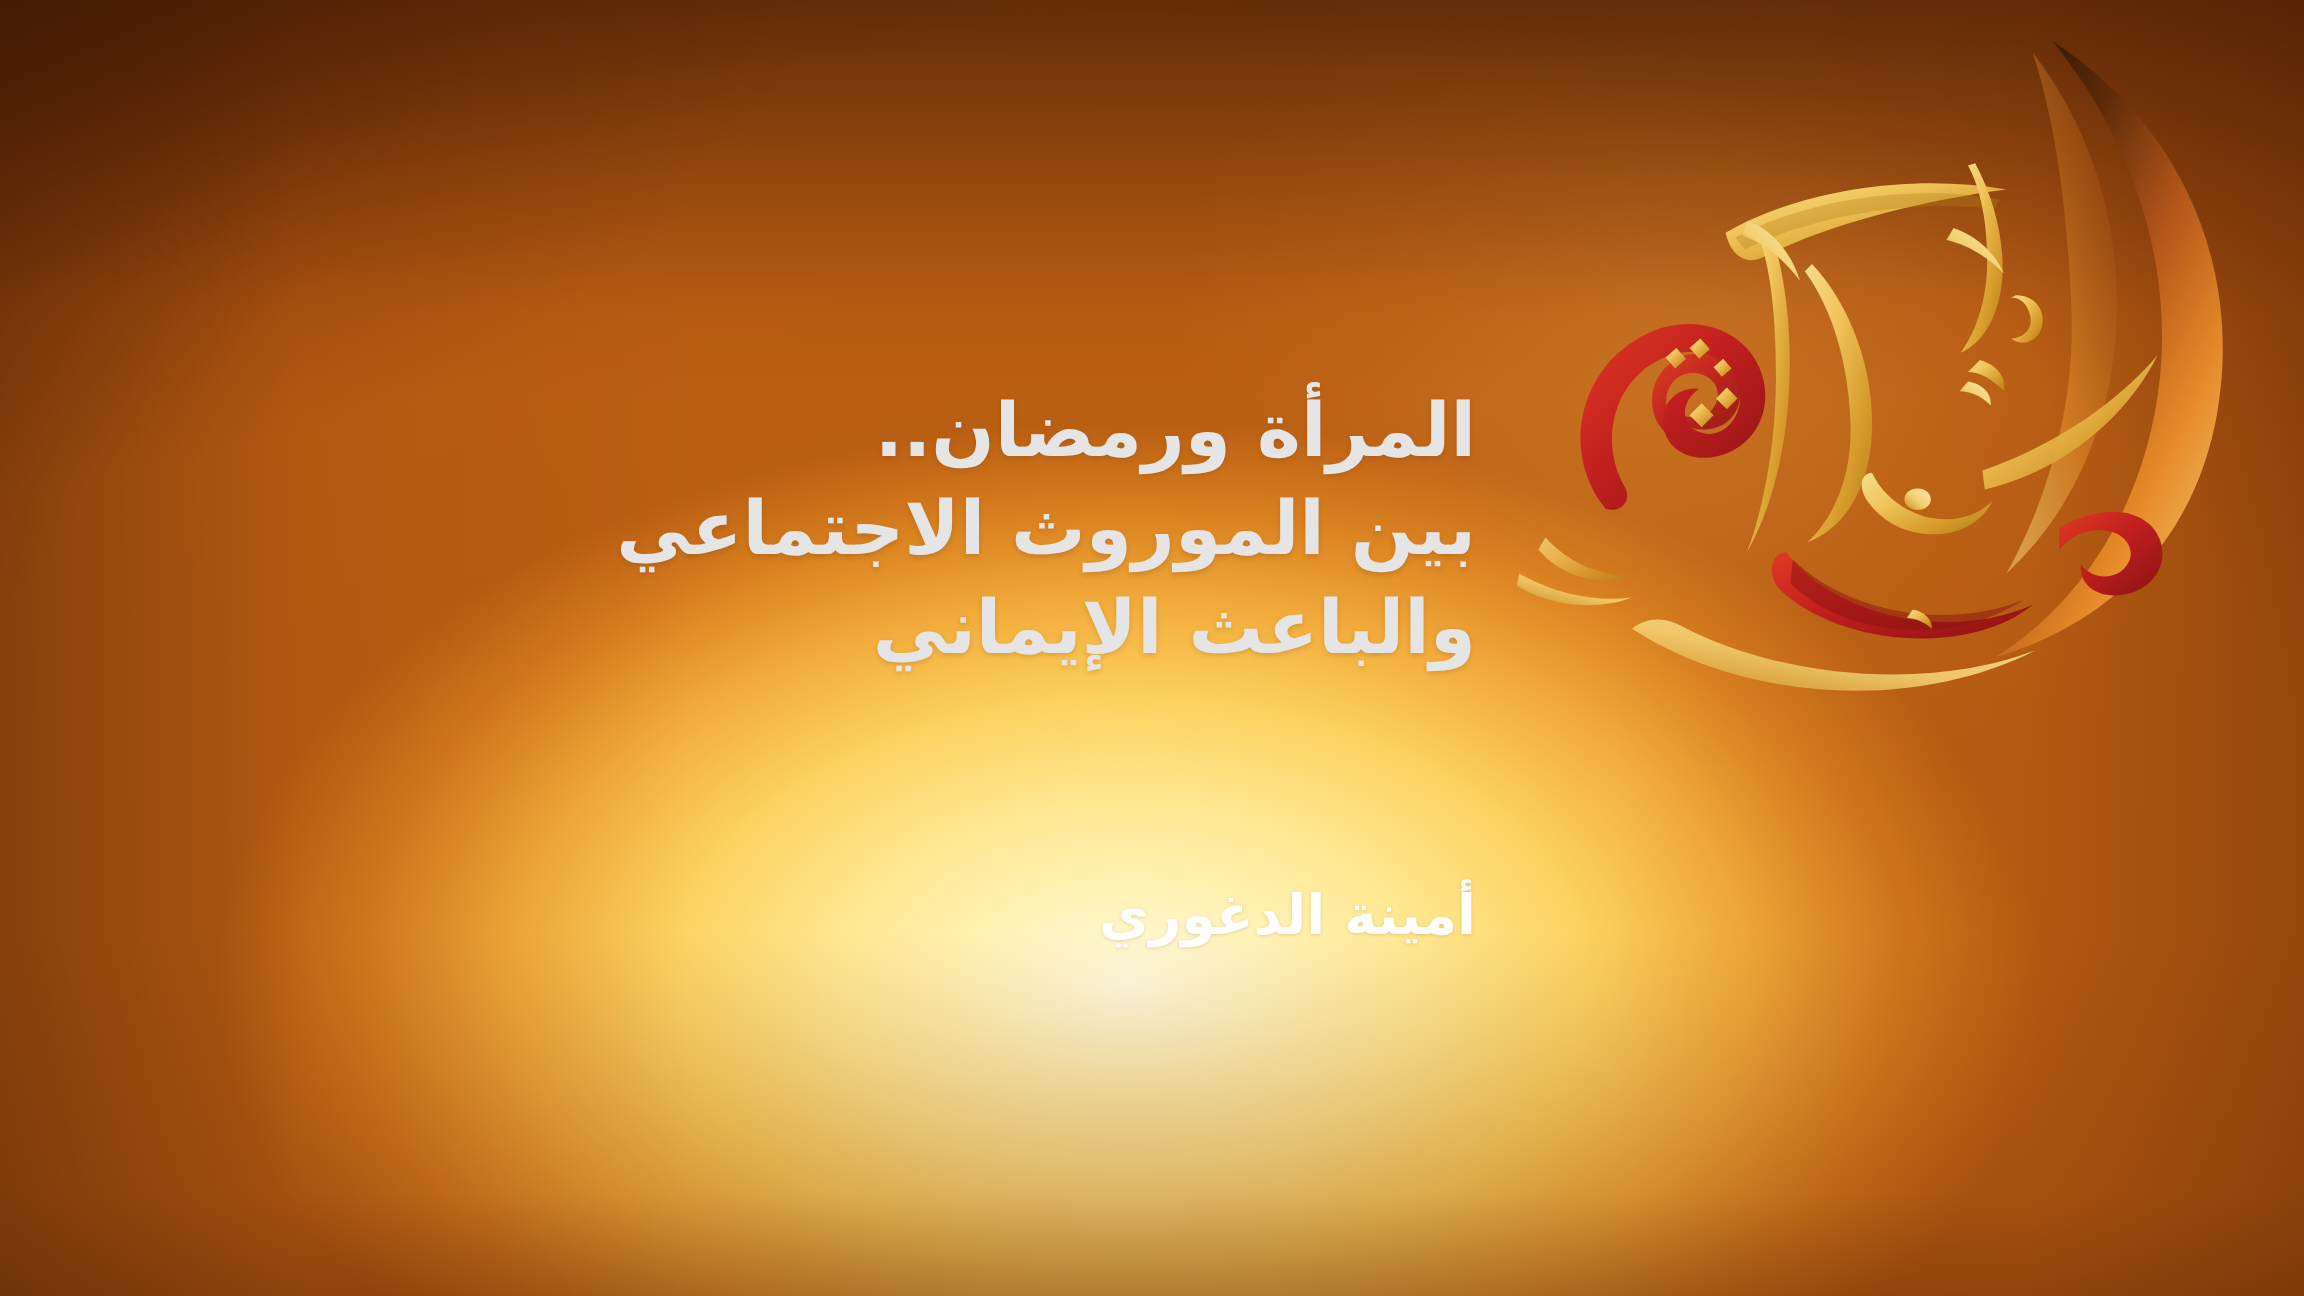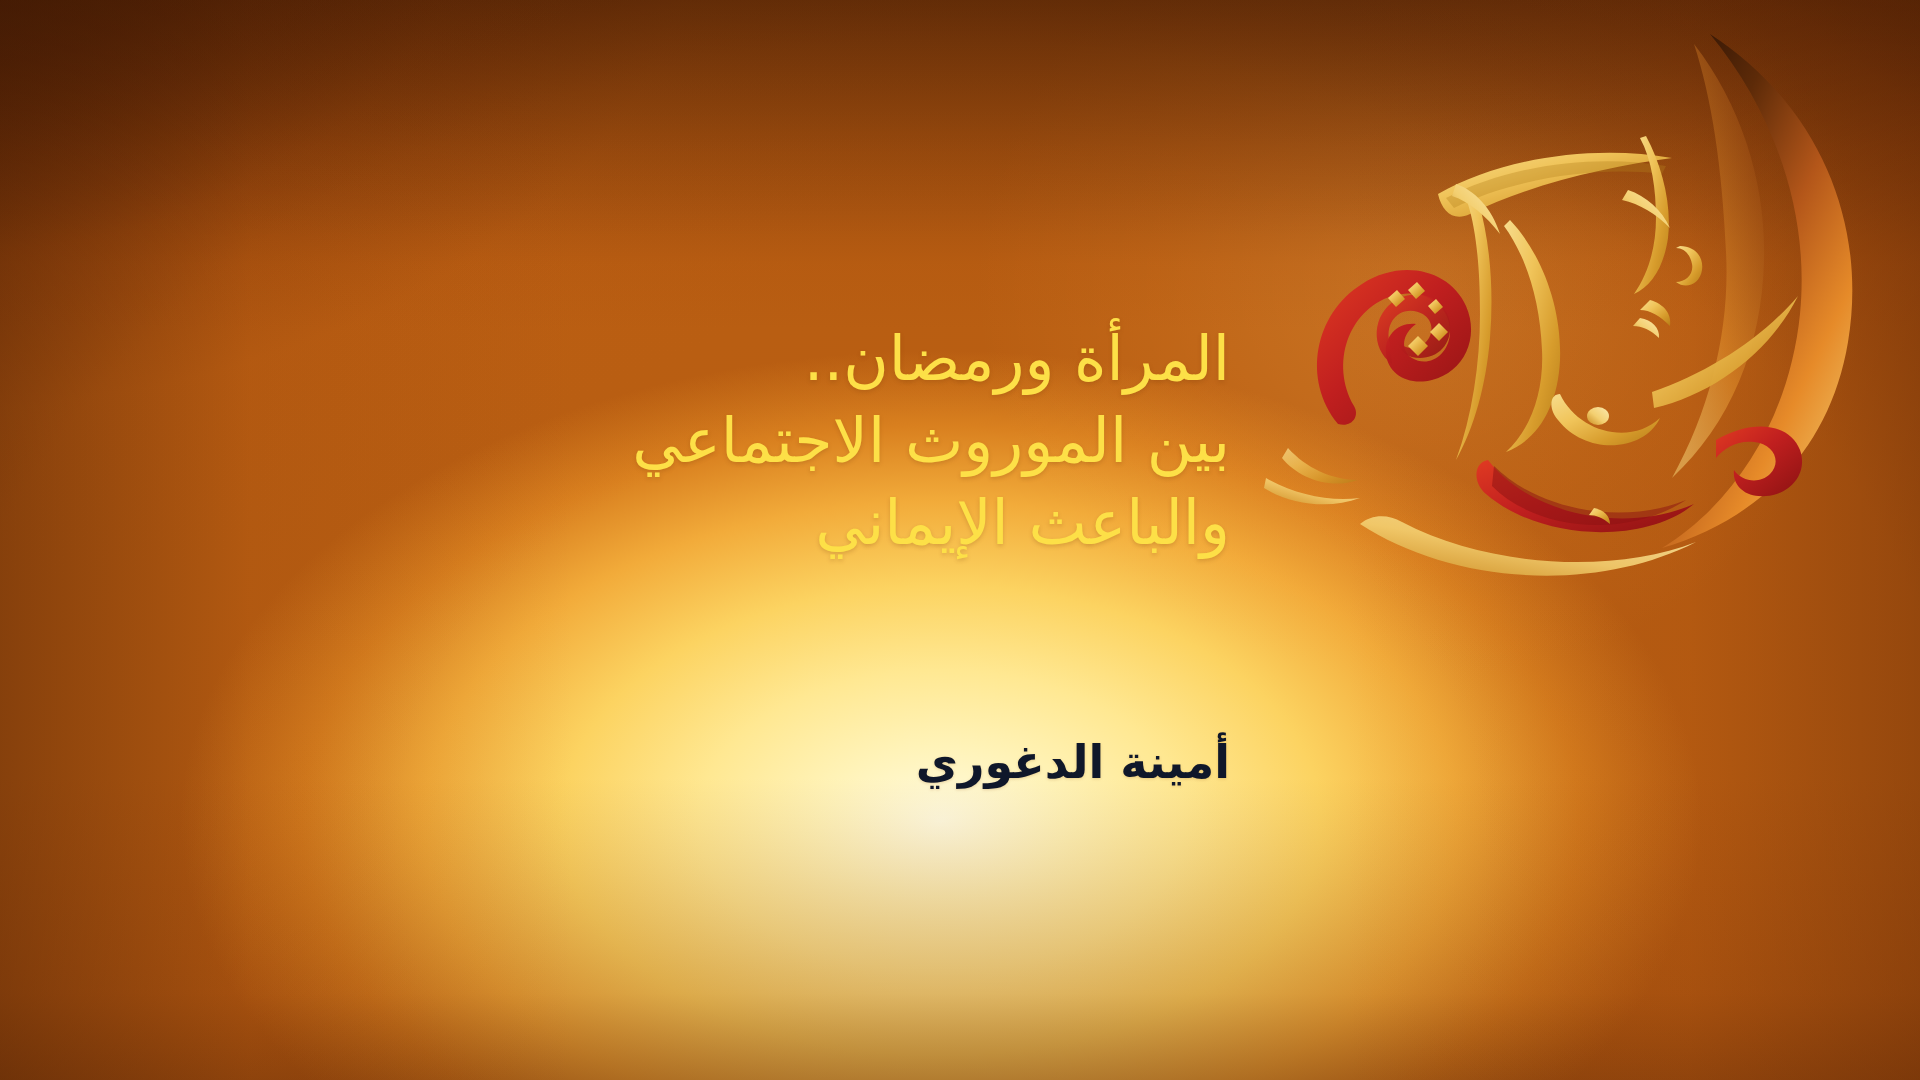--- a/index.html
+++ b/index.html
@@ -107,43 +107,43 @@
     position: absolute;
     right: 0;
     left: 0;
     top: 318px;
     text-align: right;
     padding-right: 0;
     direction: rtl;
   }
   .headline-line {
     display: block;
-    color: #fde047;
+    color: #e5e5e5;
     font-size: 62px;
-    font-weight: 400;
+    font-weight: 700;
     line-height: 1.32;
     letter-spacing: 0;
     white-space: nowrap;
     text-shadow: 0 2px 4px rgba(120,60,15,0.22);
   }
   .headline-line.l1 { padding-left: 200px; }
   .headline-line.l2 { padding-left: 68px; }
   .headline-line.l3 { padding-left: 108px; }
 
   .author {
     position: absolute;
     top: 735px;
     right: 0;
     left: 0;
     text-align: right;
     padding-left: 645px;
     direction: rtl;
   }
   .author-name {
-    color: #0f172a;
+    color: #ffffff;
     font-size: 46px;
     font-weight: 700;
     line-height: 1.2;
     white-space: nowrap;
     text-shadow: 0 1px 3px rgba(150,80,20,0.22);
   }
 
   
   .calligraphy {
     position: absolute;

